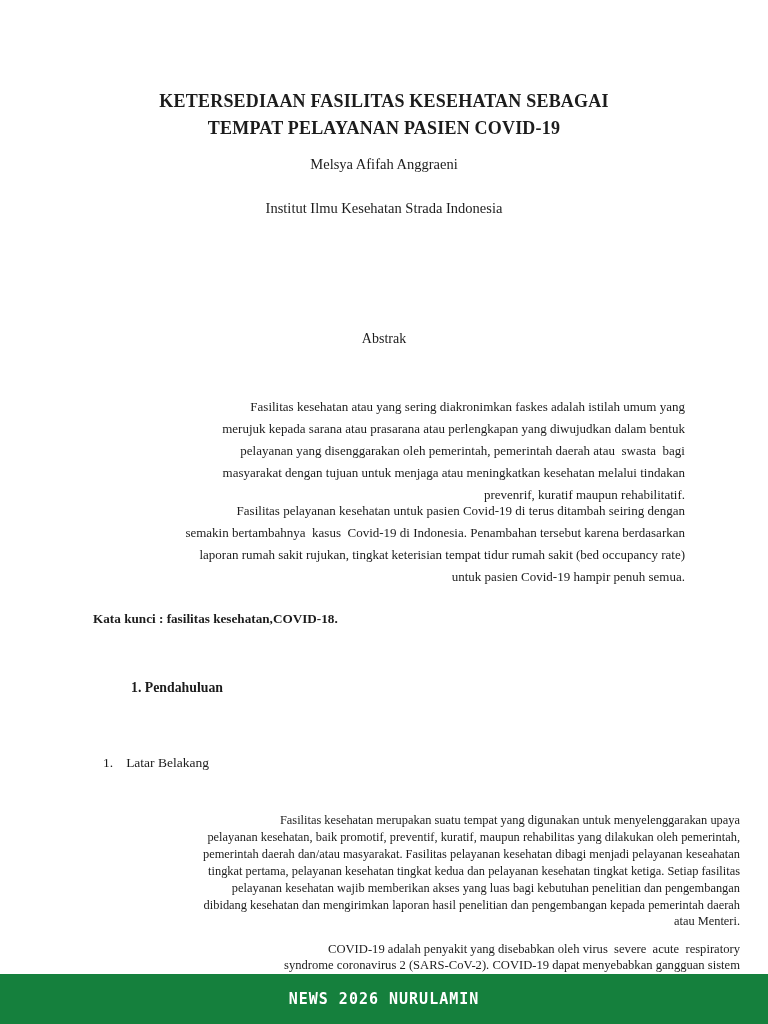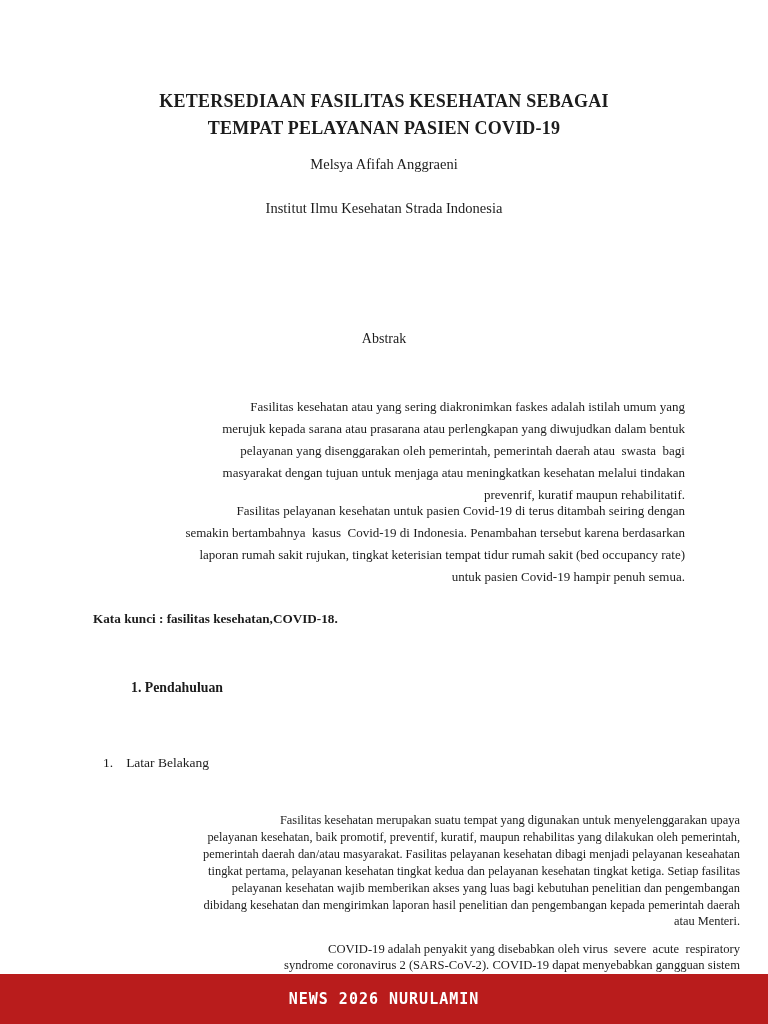--- a/index.html
+++ b/index.html
@@ -81,21 +81,21 @@
     text-indent: 40px;
   }
   .body-p1 { top: 790px; margin-top: 22px; }
   .body-p2 { top: 941px; font-size: 12.6px; line-height: 16px; }
 
   .footer-bar {
     left: 0;
     bottom: 0;
     width: 768px;
     height: 50px;
-    background: #b91c1c;
+    background: #15803d;
     display: flex;
     align-items: center;
     justify-content: center;
     z-index: 10;
   }
   .footer-text {
     color: #ffffff;
     font-family: "DejaVu Sans Mono", monospace;
     font-weight: bold;
     font-size: 15px;

